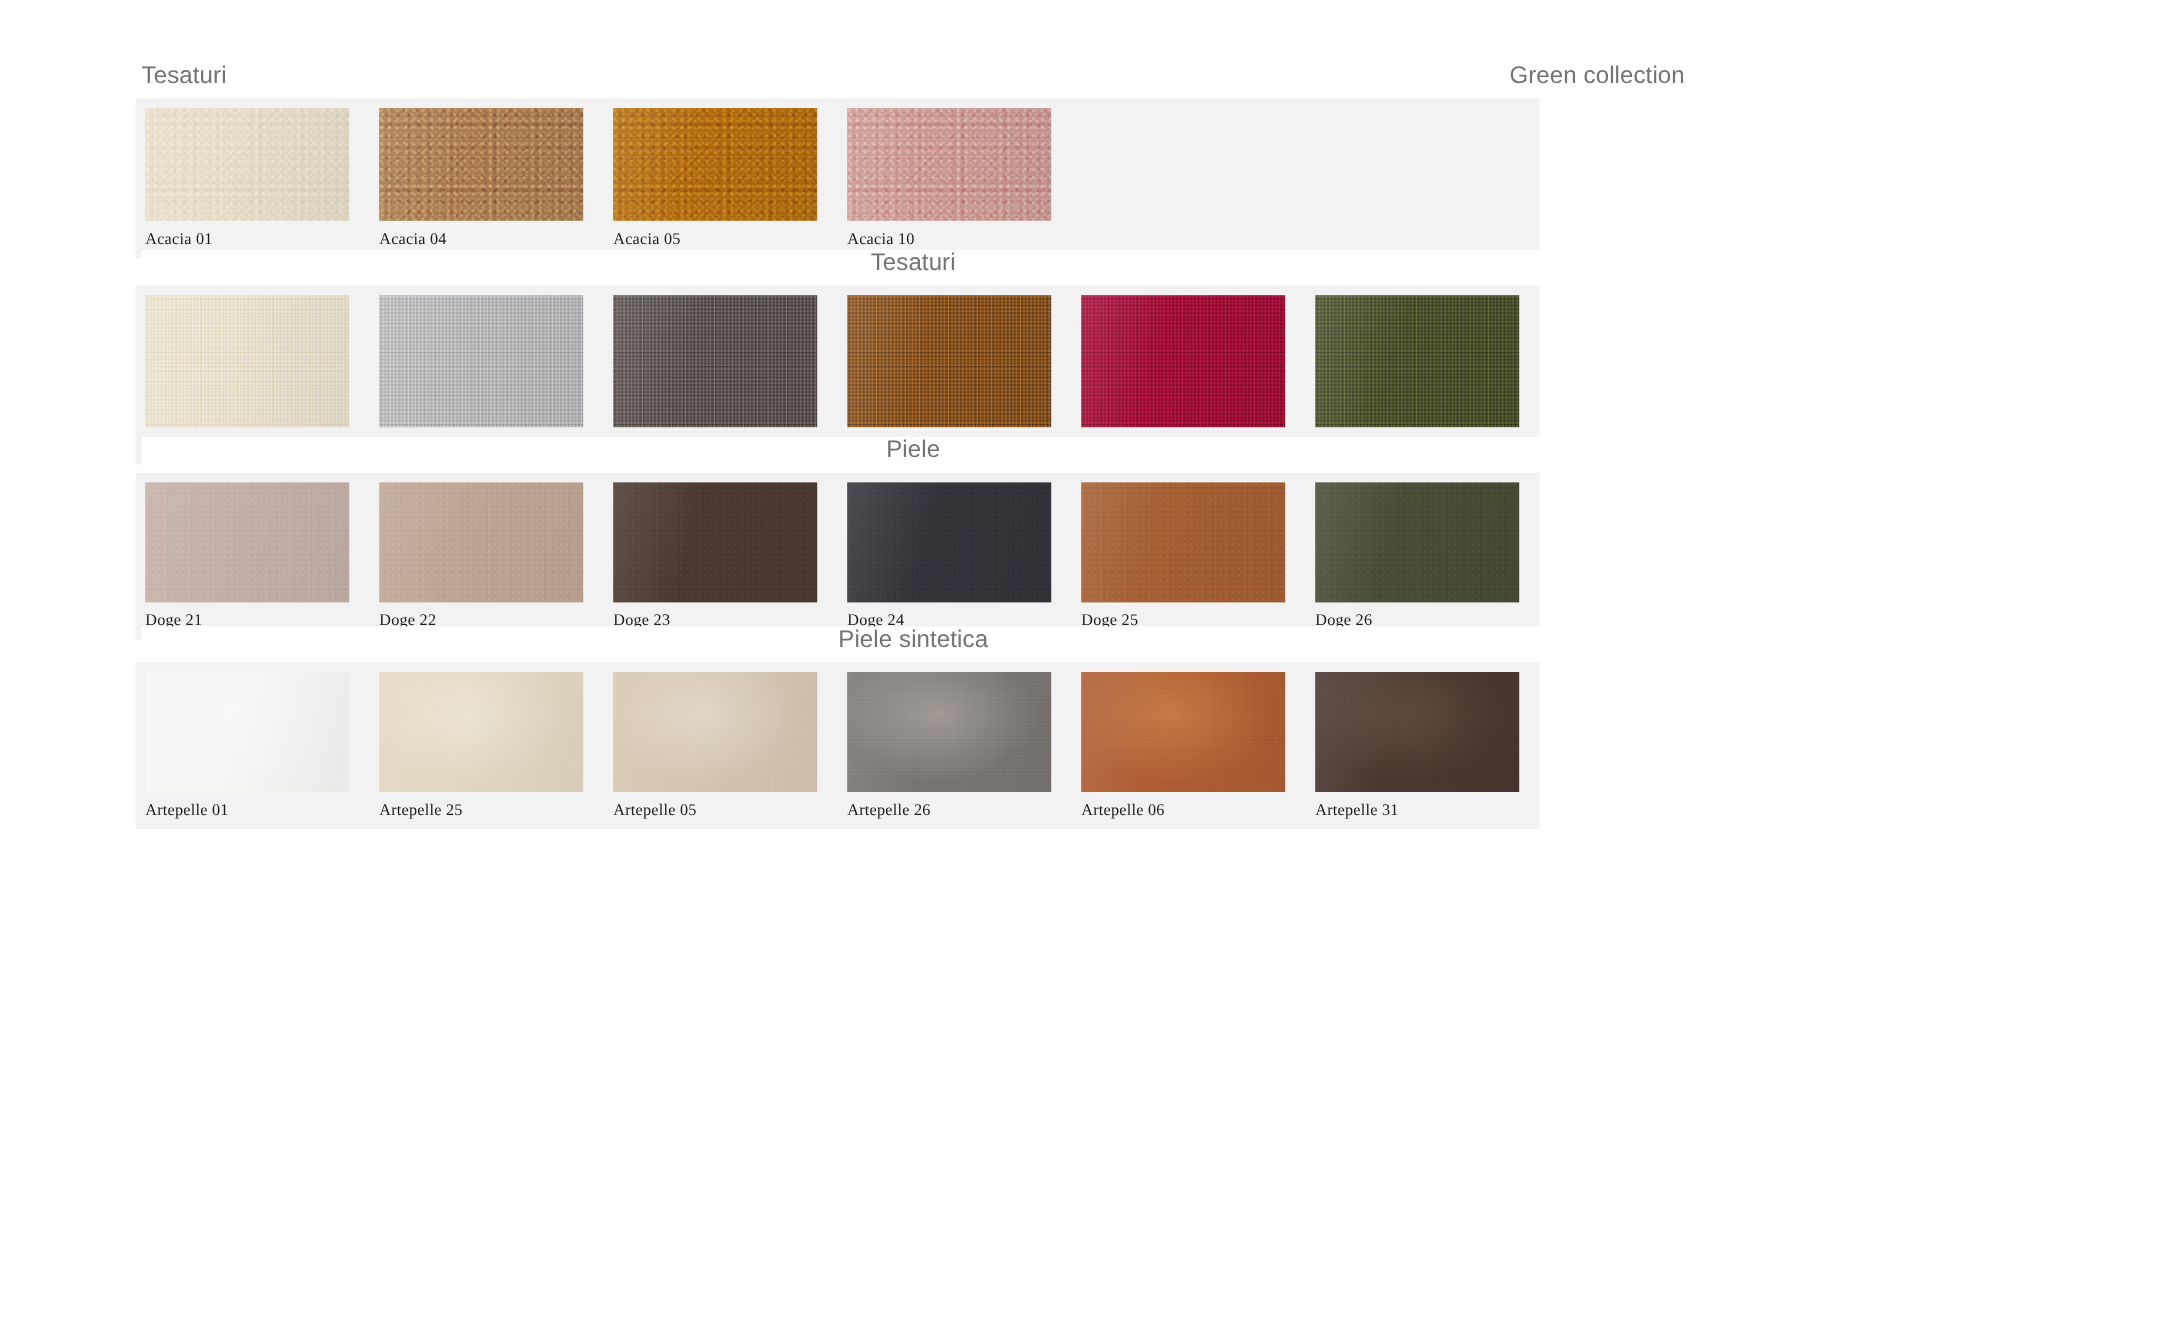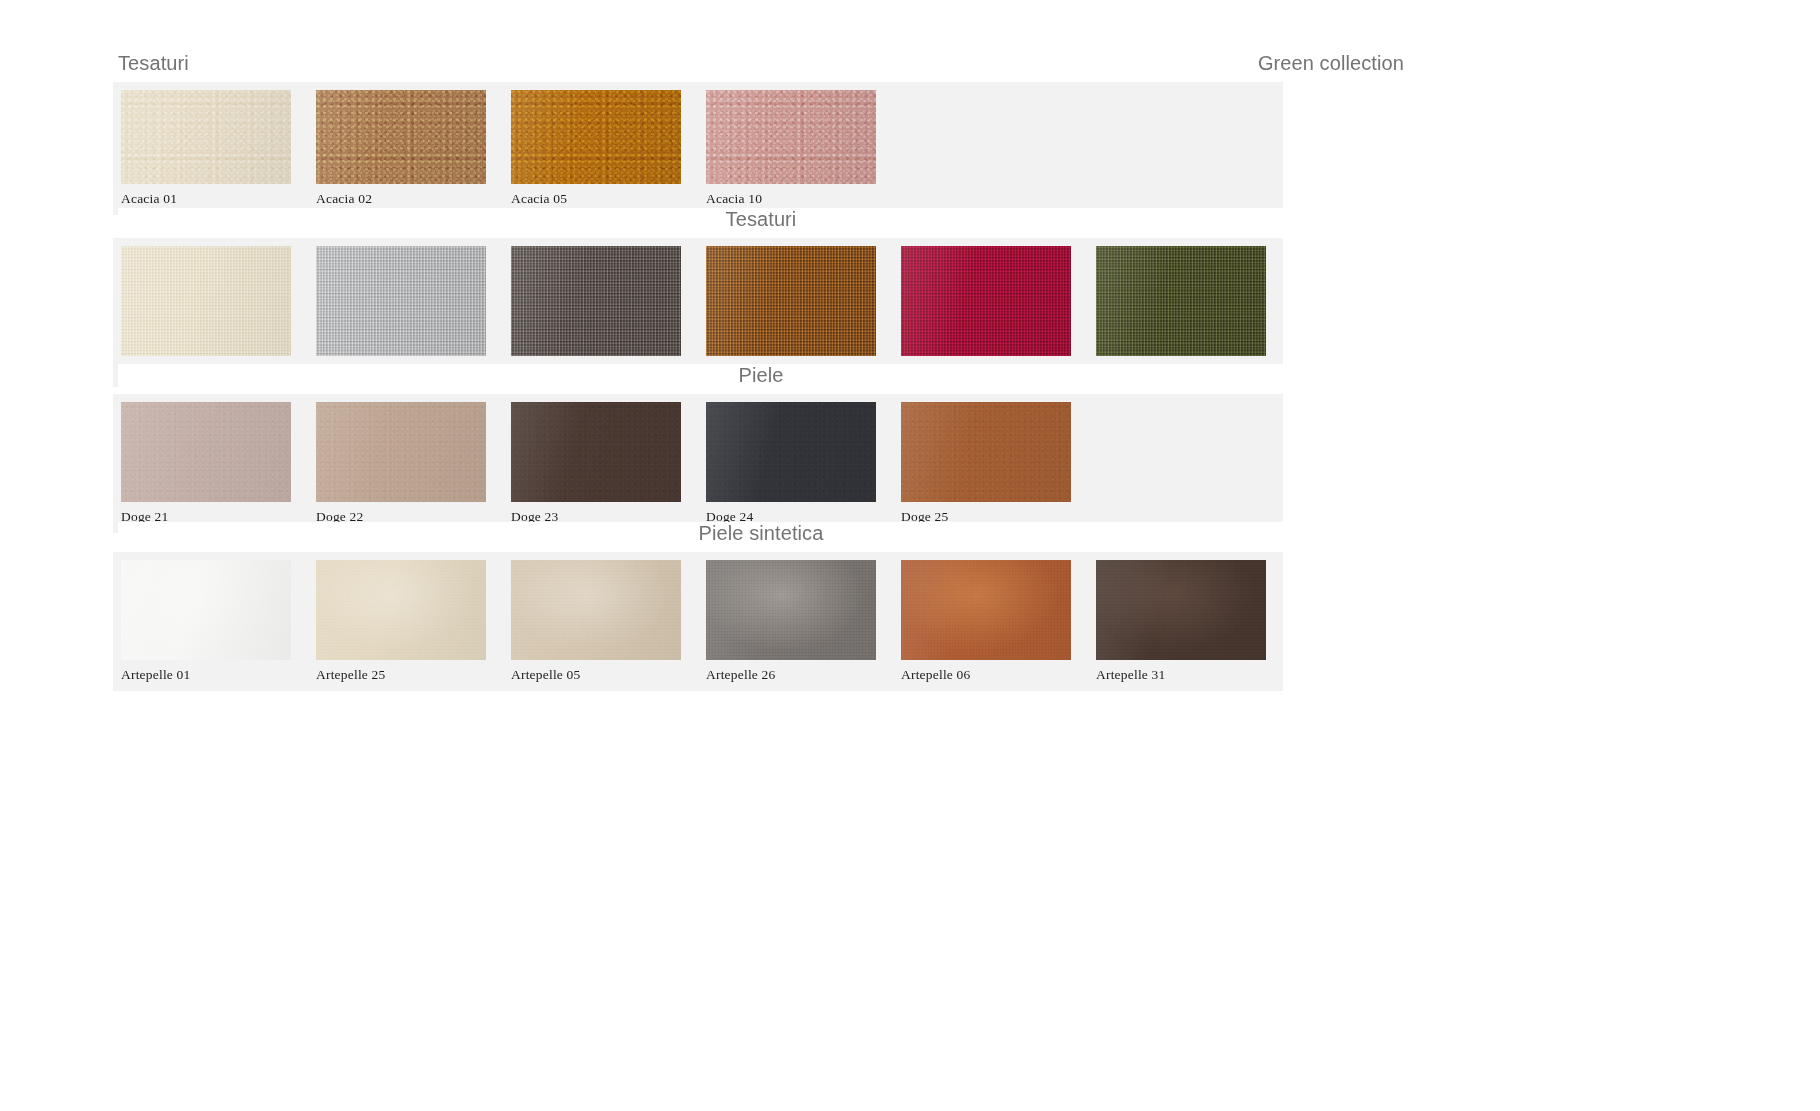--- a/index.html
+++ b/index.html
@@ -168,21 +168,21 @@
             </div>
             <span class="cap">Acacia 01</span>
           </div>
           <div class="cell">
             <div class="chip-wrap">
               <div class="chip" style="background: rgb(169, 122, 80); height: 94px;">
                 <div class="tex tex-boucle"></div>
                 <div class="sheen"></div>
               </div>
             </div>
-            <span class="cap">Acacia 02</span>
+            <span class="cap">Acacia 04</span>
           </div>
           <div class="cell">
             <div class="chip-wrap">
               <div class="chip" style="background: rgb(176, 106, 18); height: 94px;">
                 <div class="tex tex-boucle"></div>
                 <div class="sheen"></div>
               </div>
             </div>
             <span class="cap">Acacia 05</span>
           </div>
@@ -307,20 +307,29 @@
           </div>
           <div class="cell">
             <div class="chip-wrap">
               <div class="chip" style="background: rgb(164, 95, 52); height: 100px;">
                 <div class="tex tex-leather"></div>
                 <div class="sheen"></div>
               </div>
             </div>
             <span class="cap">Doge 25</span>
           </div>
+          <div class="cell">
+            <div class="chip-wrap">
+              <div class="chip" style="background: rgb(71, 77, 55); height: 100px;">
+                <div class="tex tex-leather"></div>
+                <div class="sheen"></div>
+              </div>
+            </div>
+            <span class="cap">Doge 26</span>
+          </div>
         </div>
       </div>
       <div class="section" style="position: absolute; top: 522px; left: 0px;">
         <div class="section-head">
           <div class="section-title center">Piele sintetica</div>
         </div>
         <div class="swatch-band band-leather">
           <div class="cell">
             <div class="chip-wrap">
               <div class="chip" style="background: rgb(247, 247, 246); height: 100px;">

